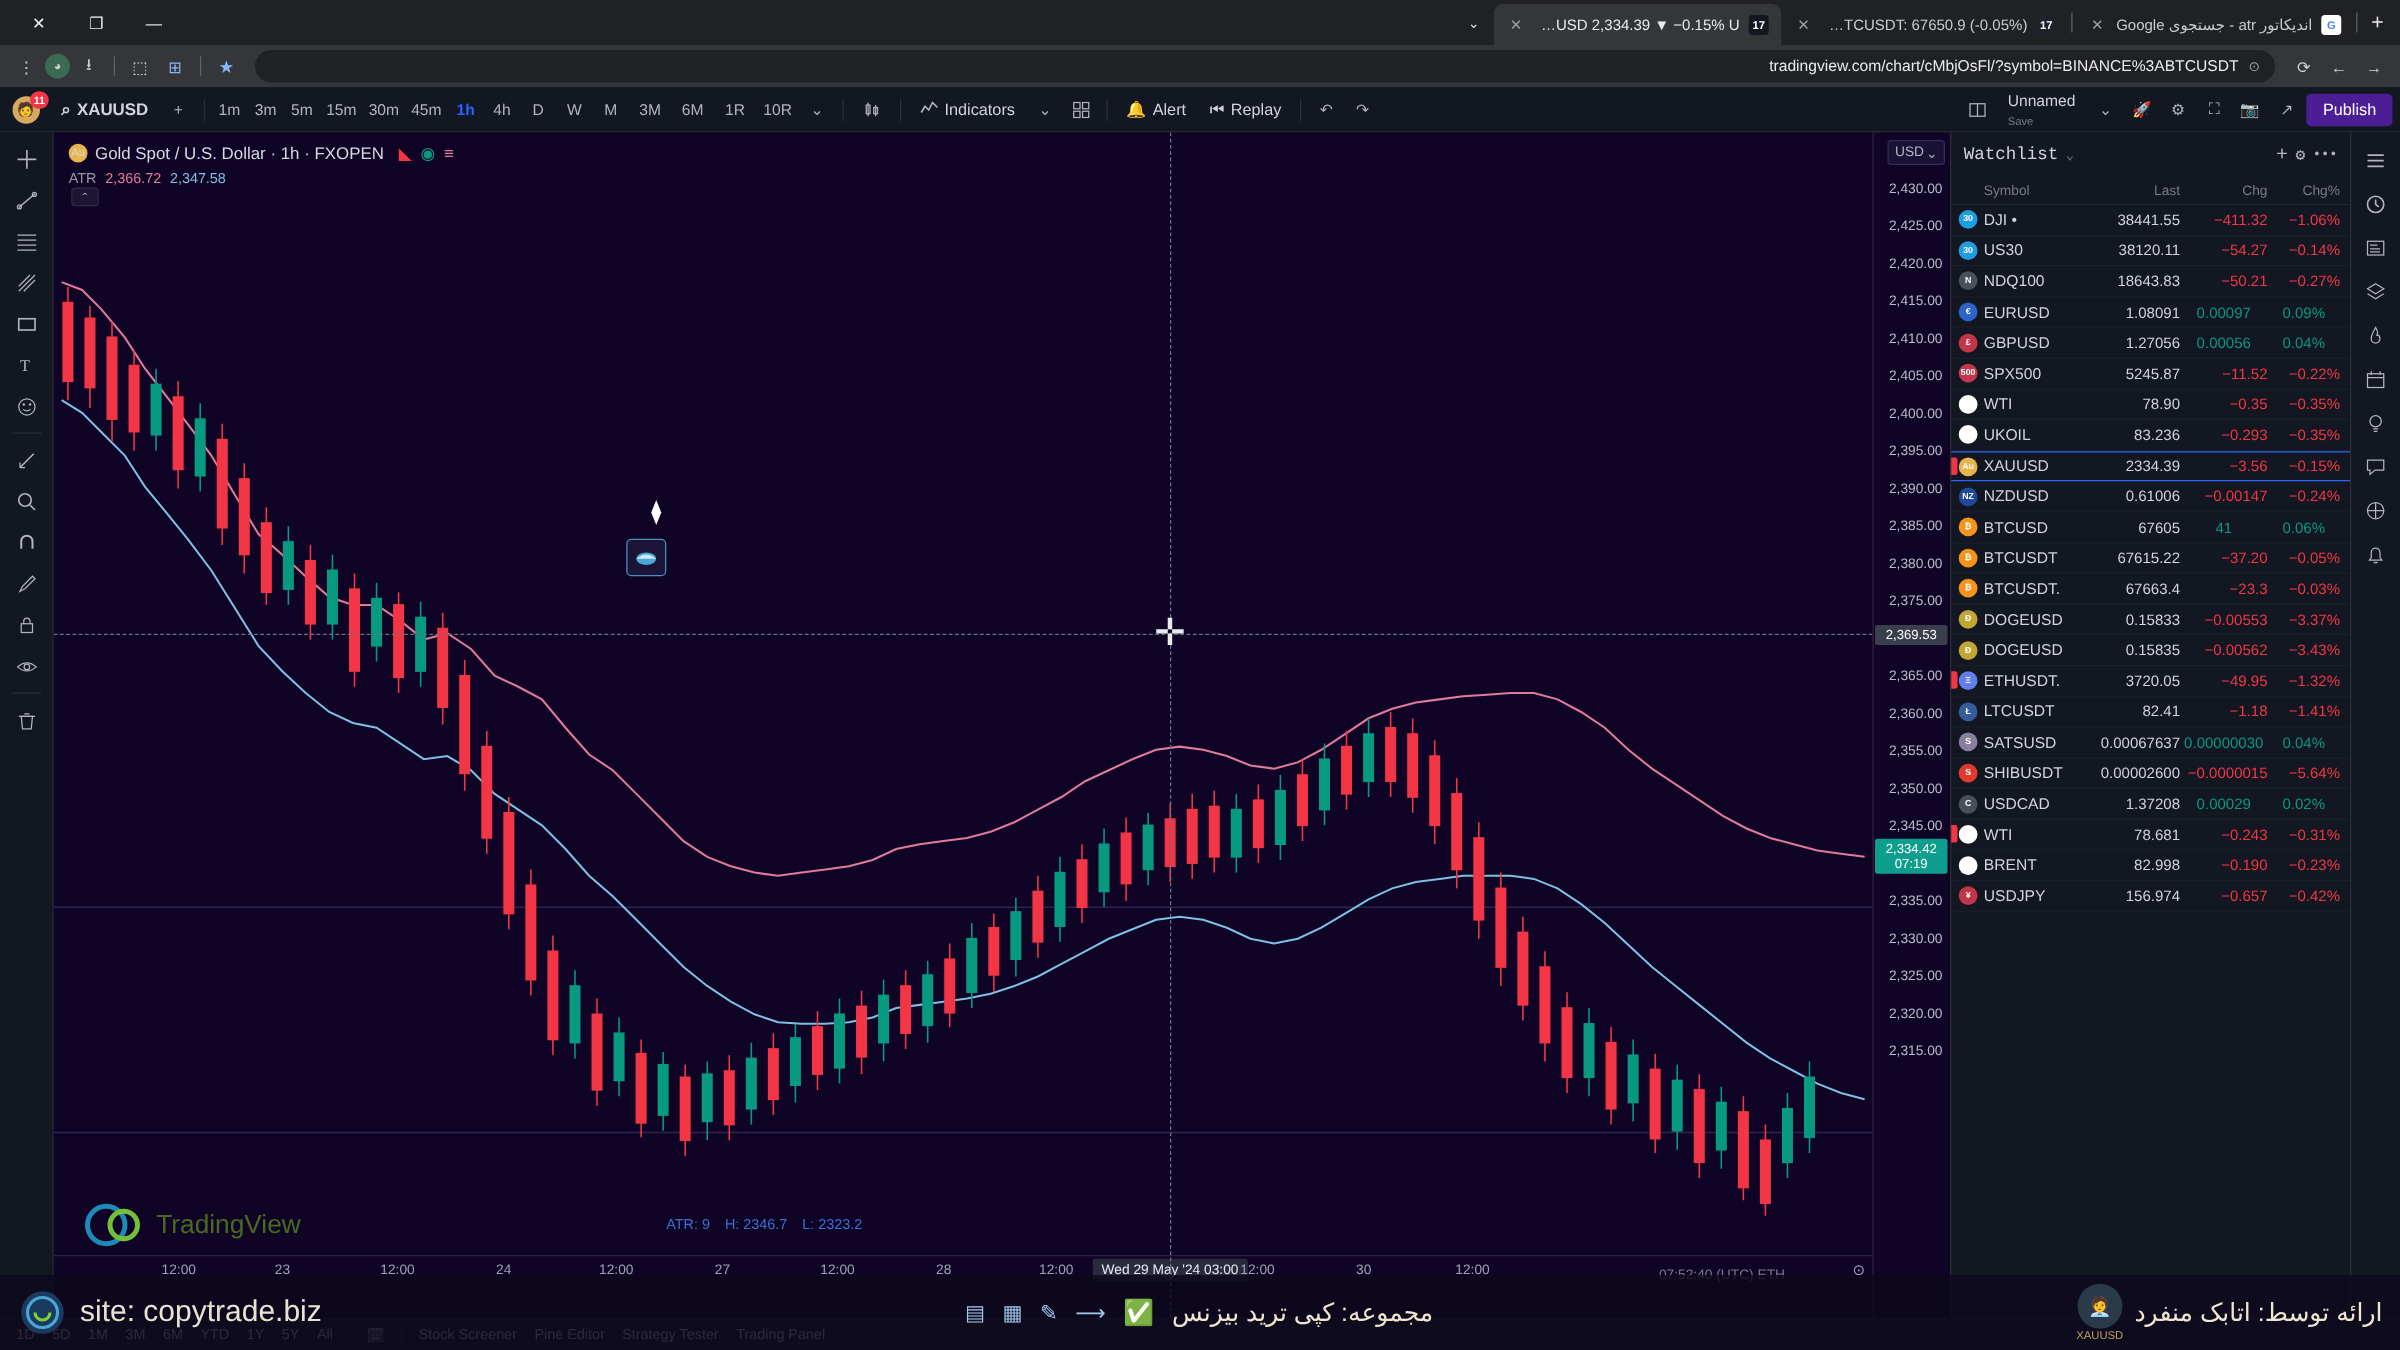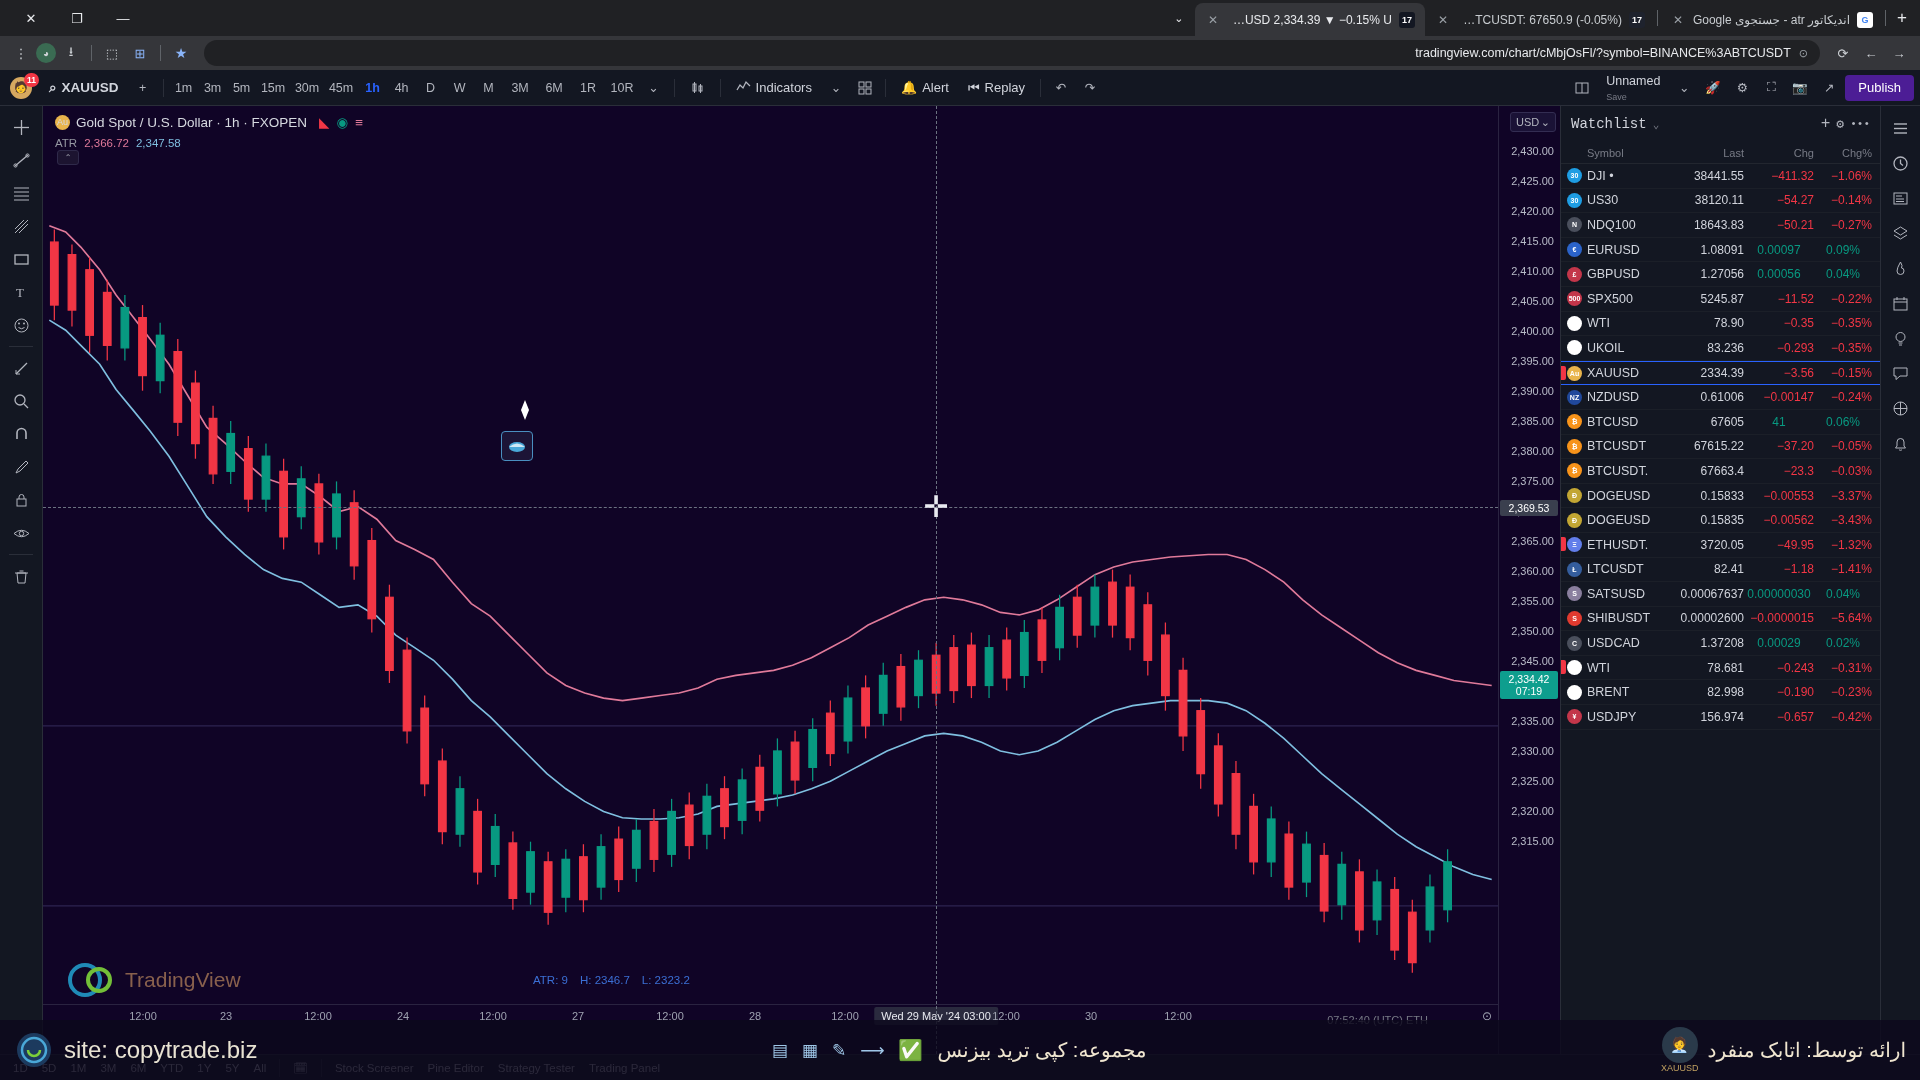--- a/index.html
+++ b/index.html
@@ -132,21 +132,21 @@
 
   
   .rrail { width:40px; background:#131722; border-left:1px solid #2a2e39;
     display:flex; flex-direction:column; align-items:center; padding-top:8px; gap:7px; }
   .rico { width:28px; height:28px; display:flex; align-items:center; justify-content:center;
     color:#b2b5be; border-radius:4px; }
 
   
   .watermark { position:absolute; left:22px; bottom:48px; display:flex; align-items:center;
     gap:8px; z-index:15; opacity:.92; }
-  .wm-text { font-size:21px; color:#fdba74; font-weight:500; opacity:.55; }
+  .wm-text { font-size:21px; color:#84cc16; font-weight:500; opacity:.55; }
   .banner { position:absolute; left:0; right:0; bottom:0; height:60px; background:rgba(12,8,28,.82);
     display:flex; align-items:center; justify-content:space-between; padding:0 14px; z-index:40; }
   .banner-txt { font-size:20px; color:#f0e6d0; direction:rtl; }
   .banner-site { font-size:24px; color:#e8e2d2; }
   .bn-av { width:36px; height:36px; border-radius:50%; background:#2a3a4a;
     display:flex; align-items:center; justify-content:center; font-size:15px; }
   .bn-right { display:flex; align-items:center; gap:9px; direction:rtl; }
   .bn-sub { font-size:9px; color:#c0a060; }
   .crosshair-h { position:absolute; left:0; right:0; border-top:1px dashed #6b7280; z-index:12; }
   .crosshair-v { position:absolute; top:0; bottom:0; border-left:1px dashed #6b7280; z-index:12; }

